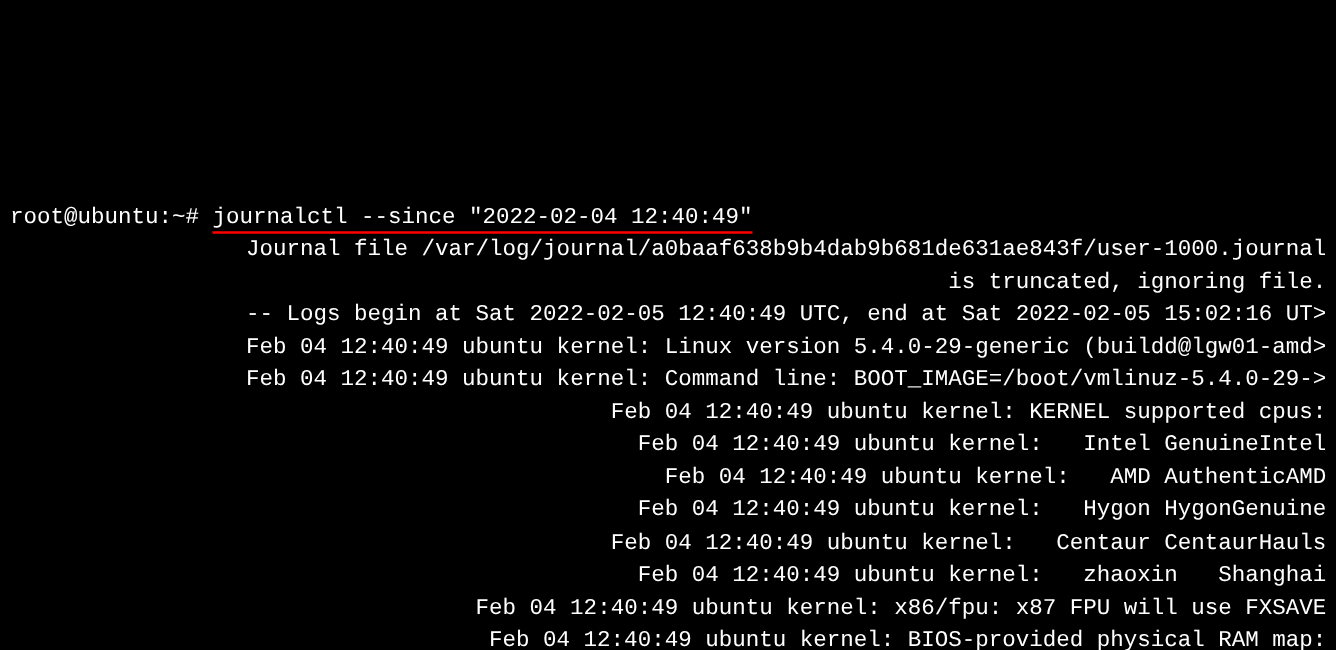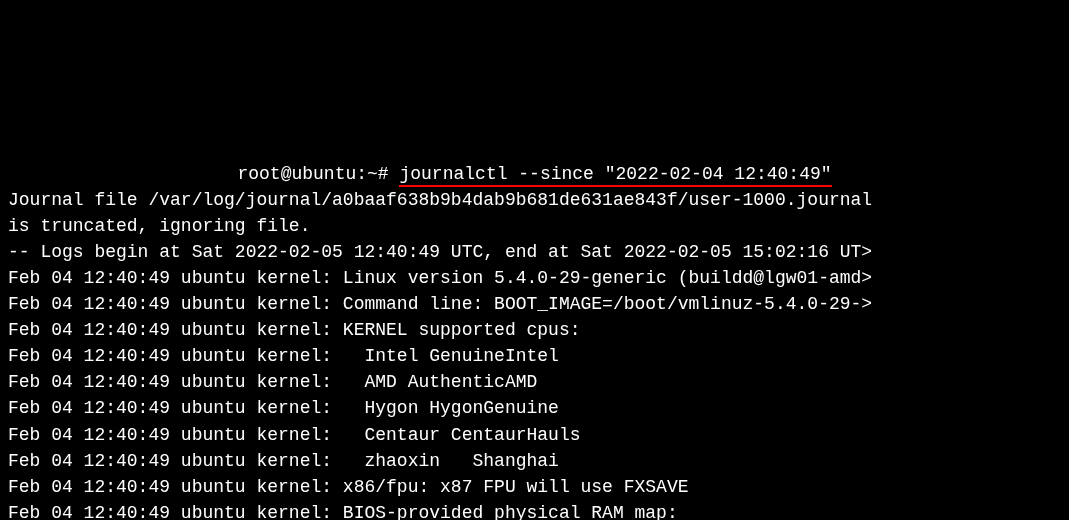--- a/index.html
+++ b/index.html
@@ -17,24 +17,24 @@
       white-space: pre;
       overflow: hidden;
       width: 1069px;
       height: 520px;
     }
     .terminal {
       width: 100%;
     }
     .line {
       display: block;
+      text-align: right;
     }
     .prompt-line {
       display: block;
-      text-align: center;
     }
     .underlined {
       border-bottom: 2px solid #ff0000;
       padding-bottom: 1px;
     }
   </style>
 </head>
 <body>
 
 

